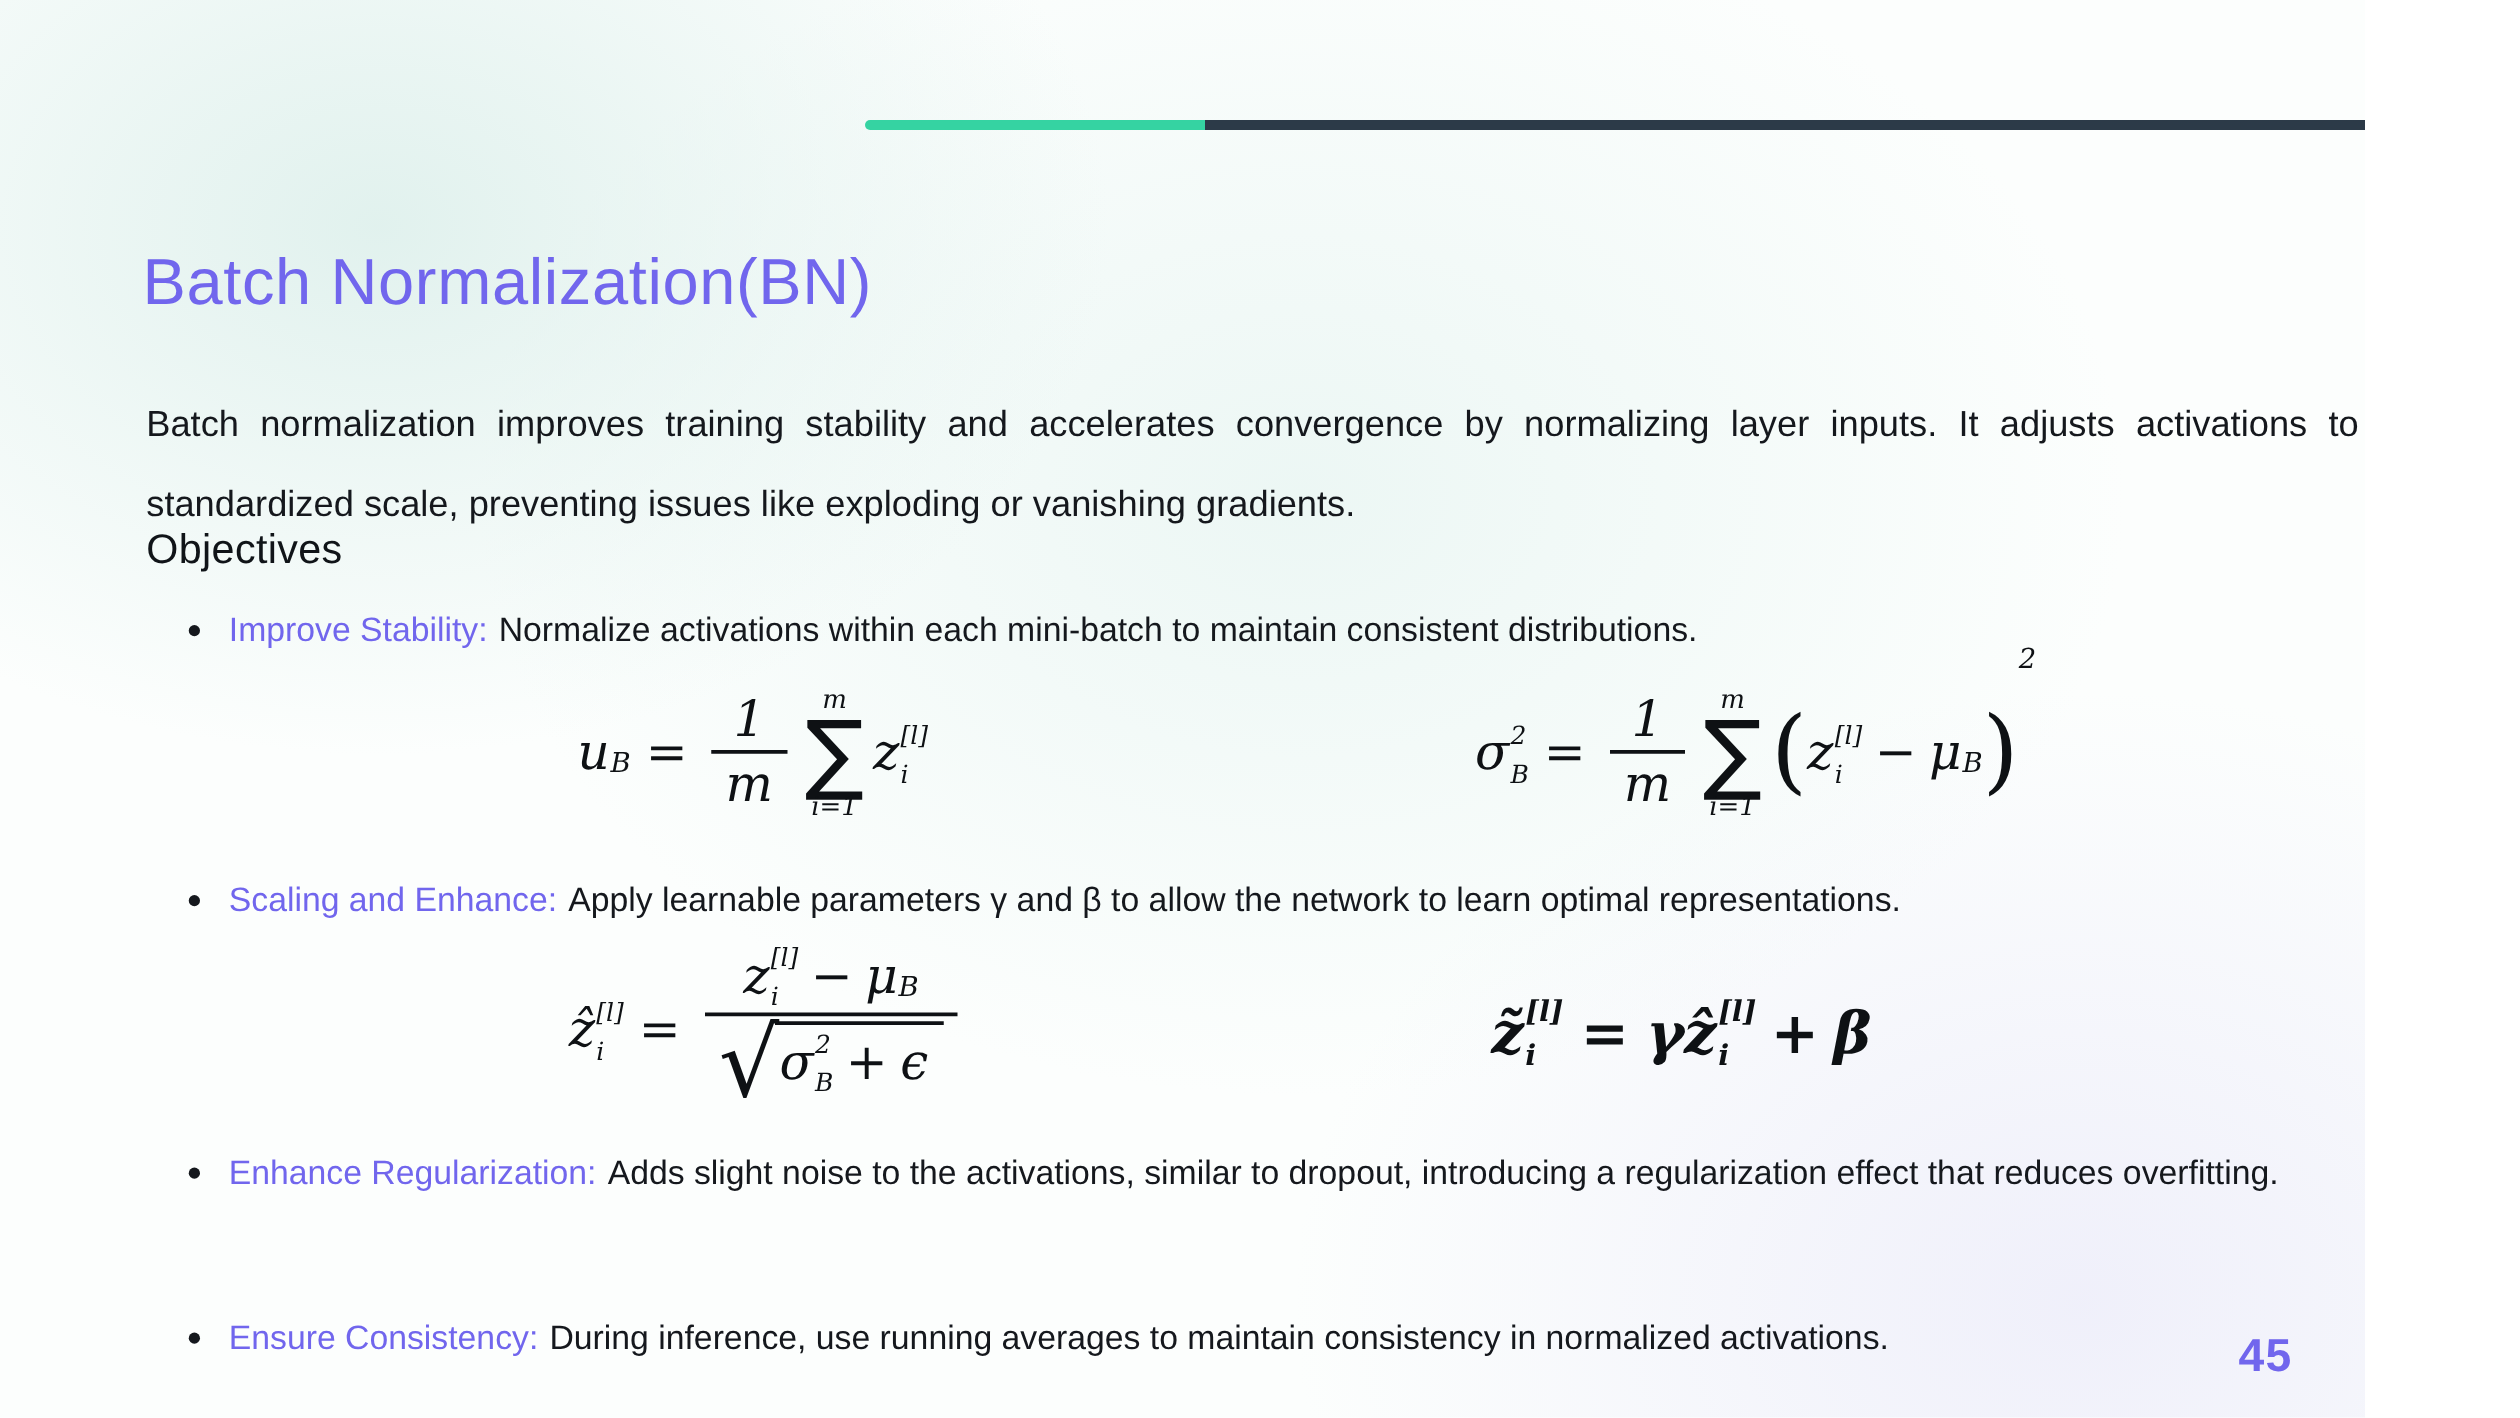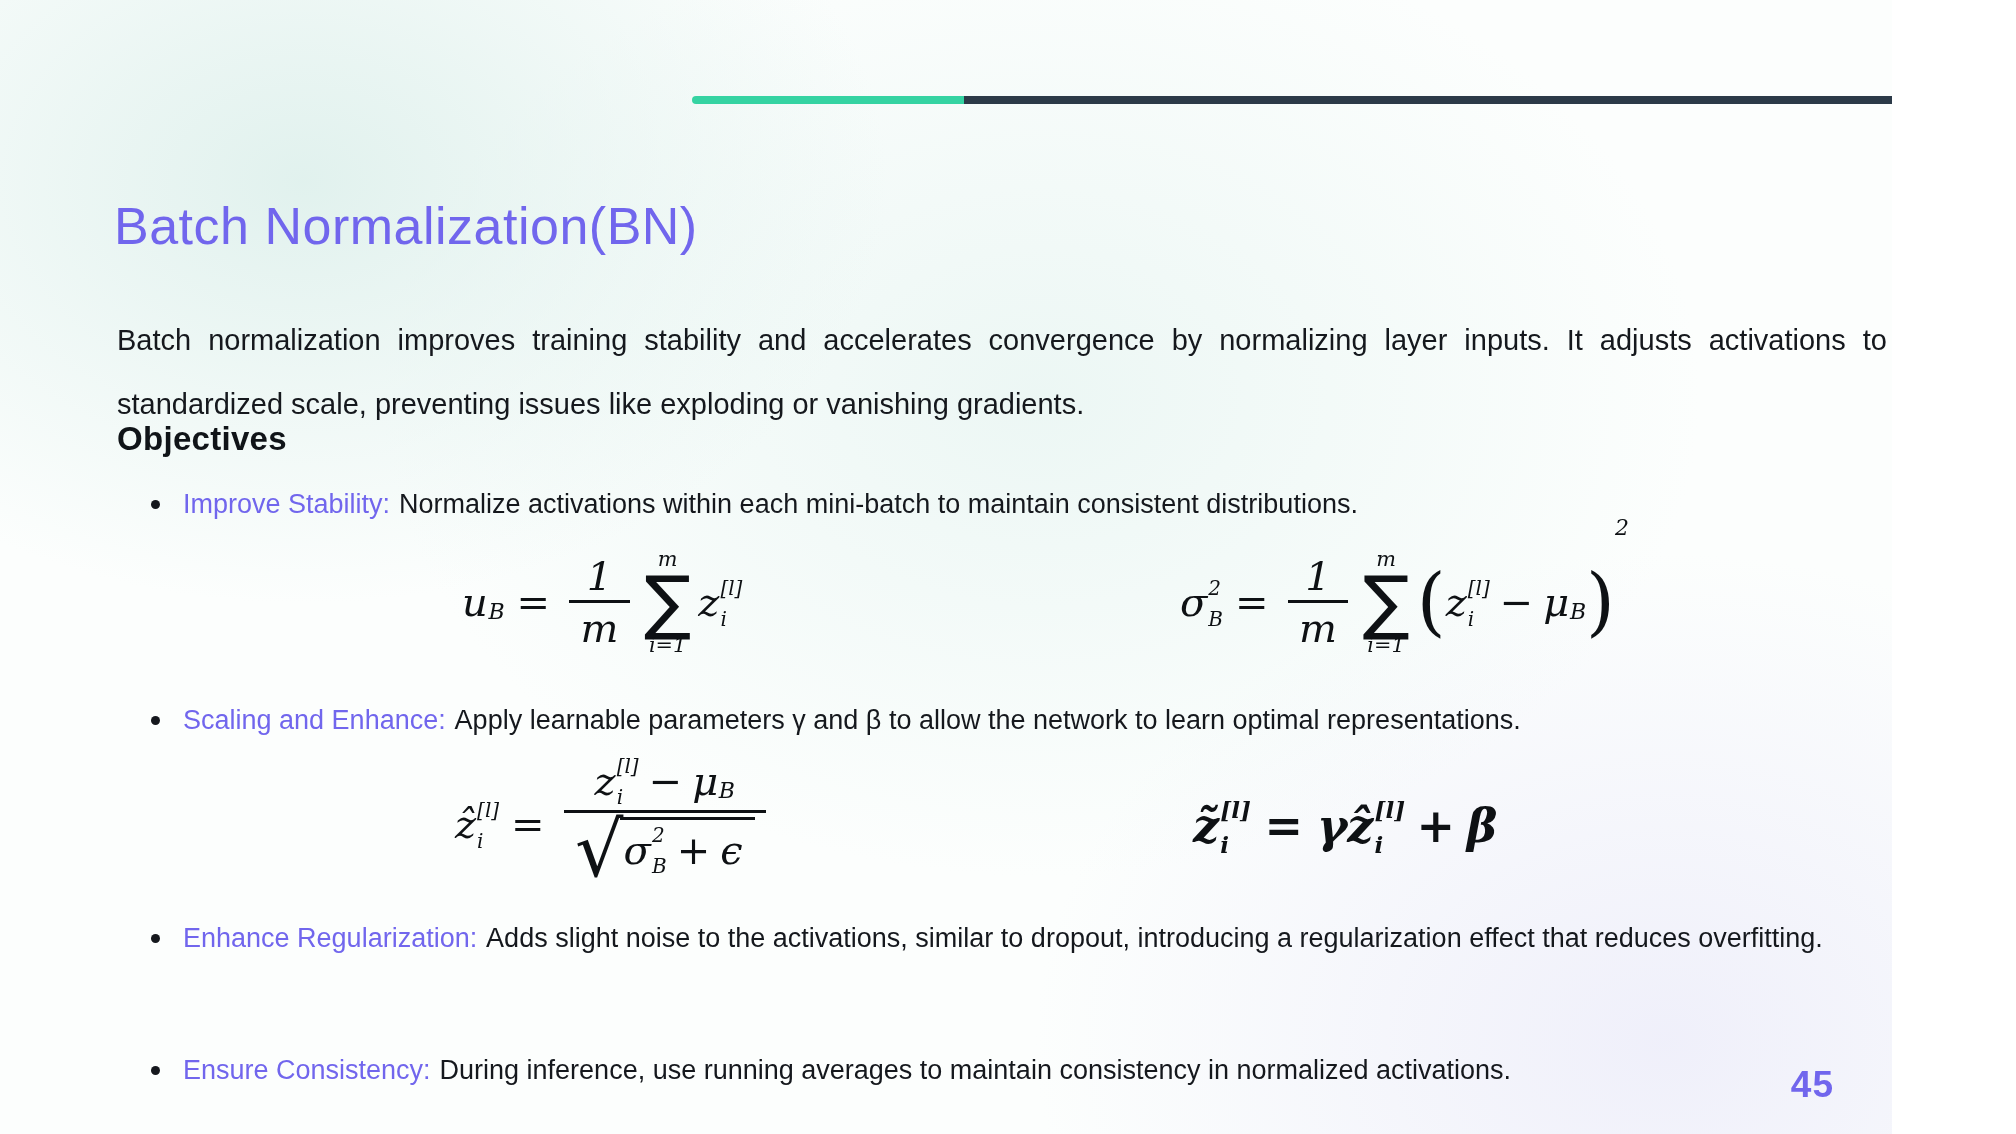--- a/index.html
+++ b/index.html
@@ -28,21 +28,21 @@
   }
 
   .intro {
     position:absolute; left:117px; top:308px; width:1803px;
     font-size:29px; line-height:64px; font-weight:500;
     text-align:justify; color:#15181d;
   }
 
   .section-heading {
     position:absolute; left:117px; top:420px;
-    font-size:33px; font-weight:700; color:#101418; letter-spacing:0.3px;
+    font-size:33px; font-weight:400; color:#101418; letter-spacing:0.3px;
   }
 
   .bullet {
     position:absolute; left:141px; width:1772px;
     font-size:27px; line-height:44px; font-weight:500; color:#15181d;
     padding-left:42px; box-sizing:border-box;
   }
   .bullet .dot { position:absolute; left:10px; top:18px; width:9px; height:9px; border-radius:50%; background:#15181d; }
   .bullet .b-label { color:#7166ed; margin-right:0.33em; }
   #bullet-0 { top:482px; }

